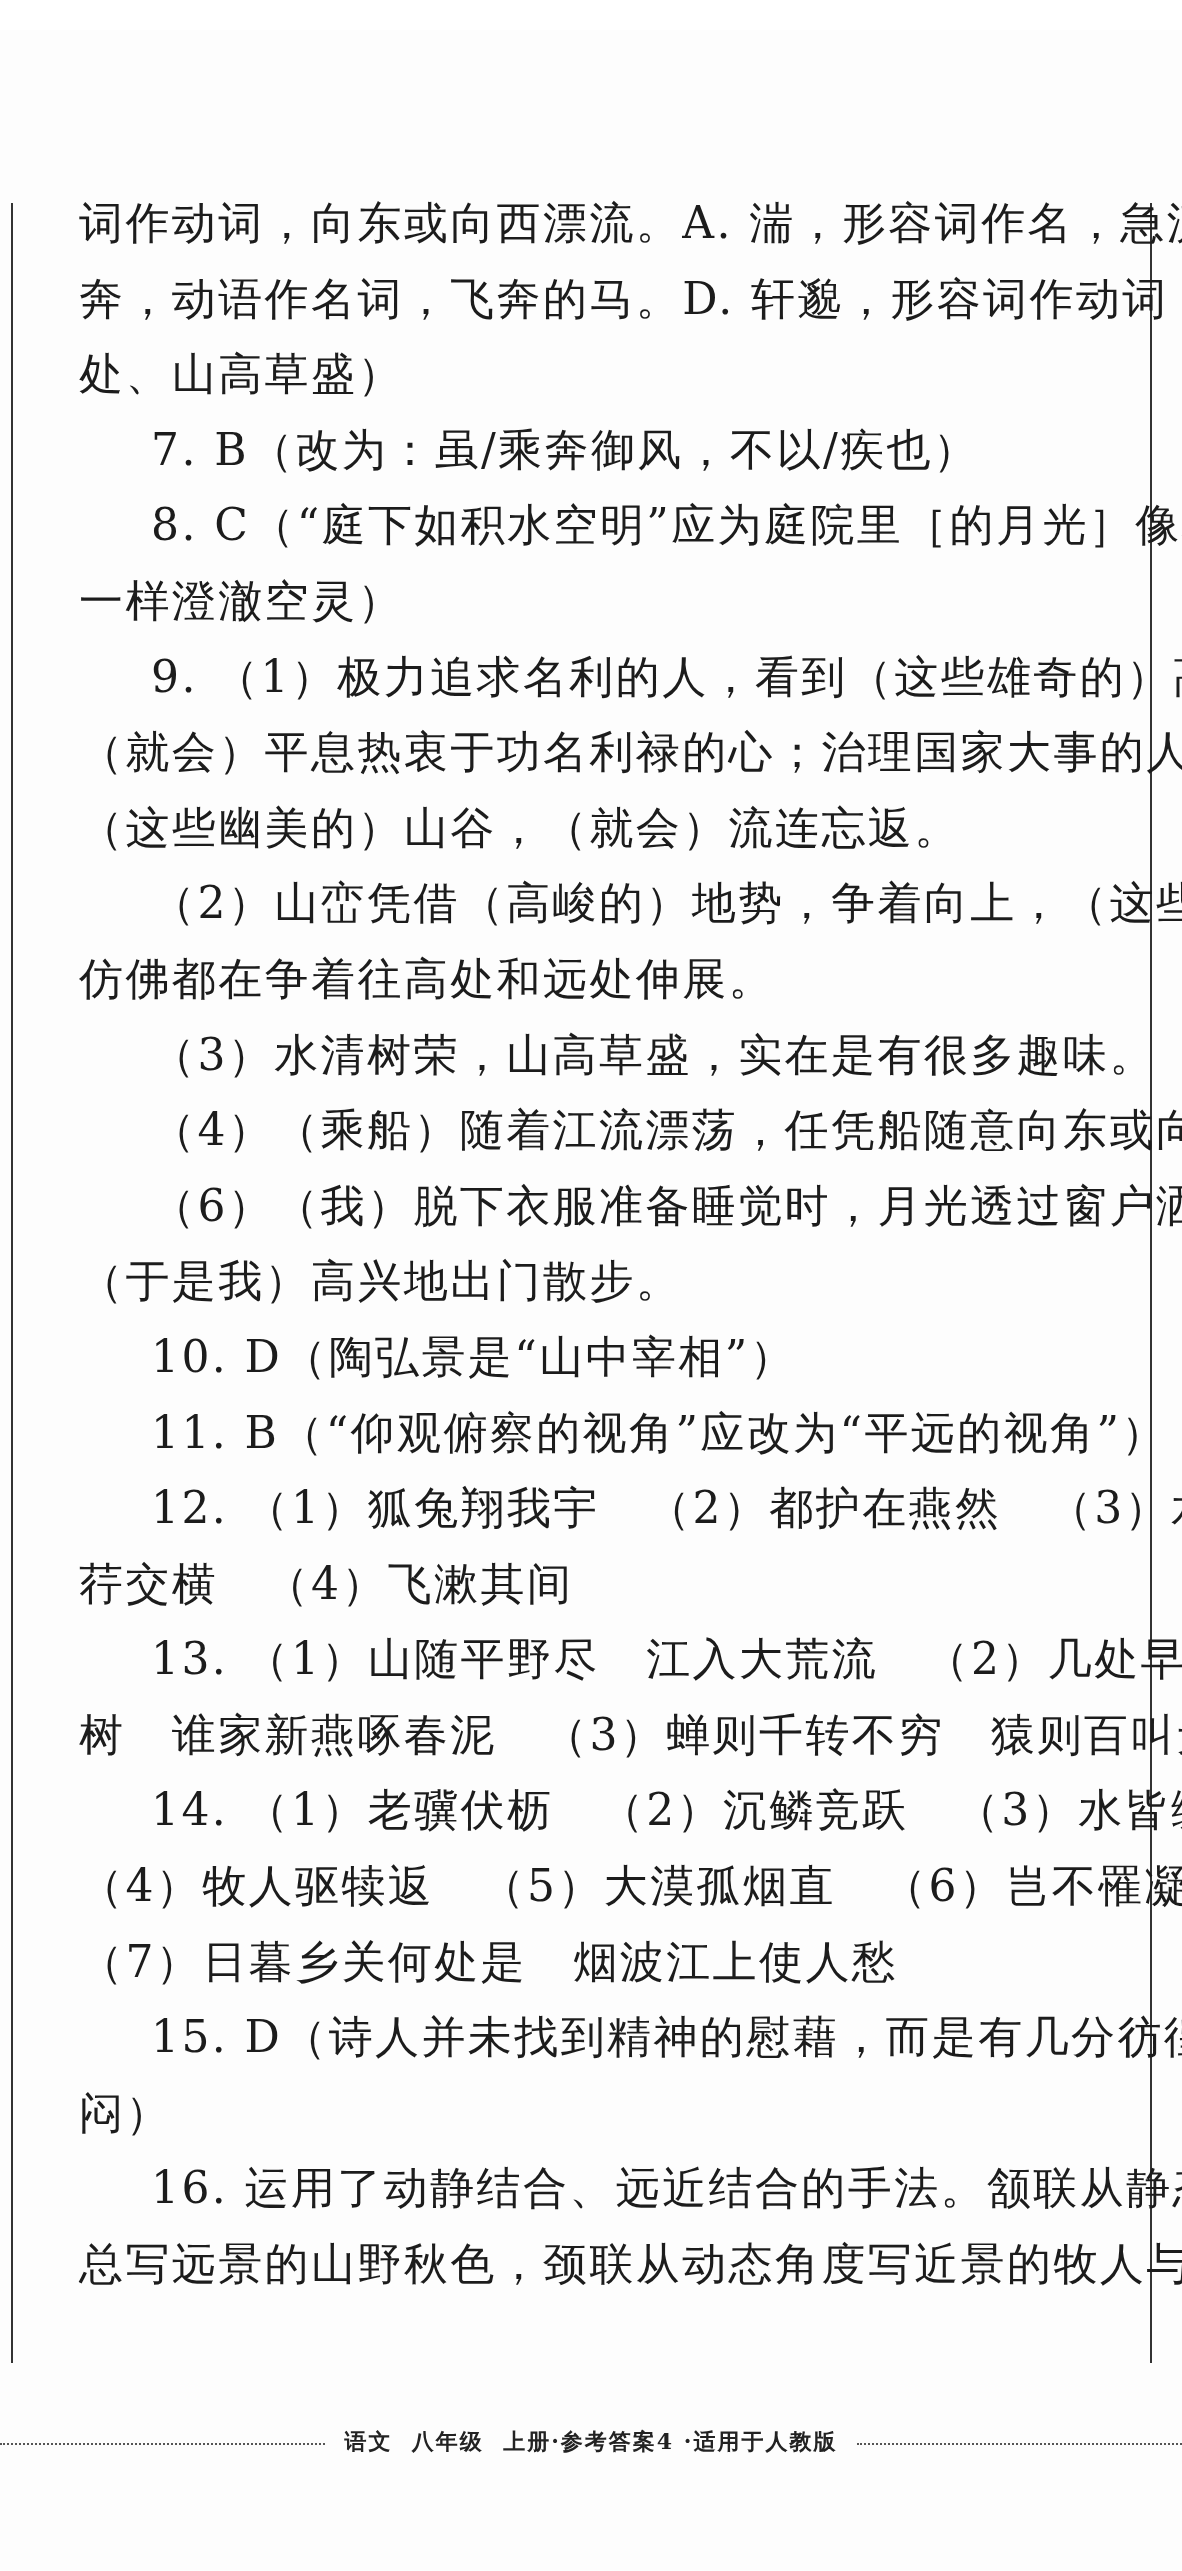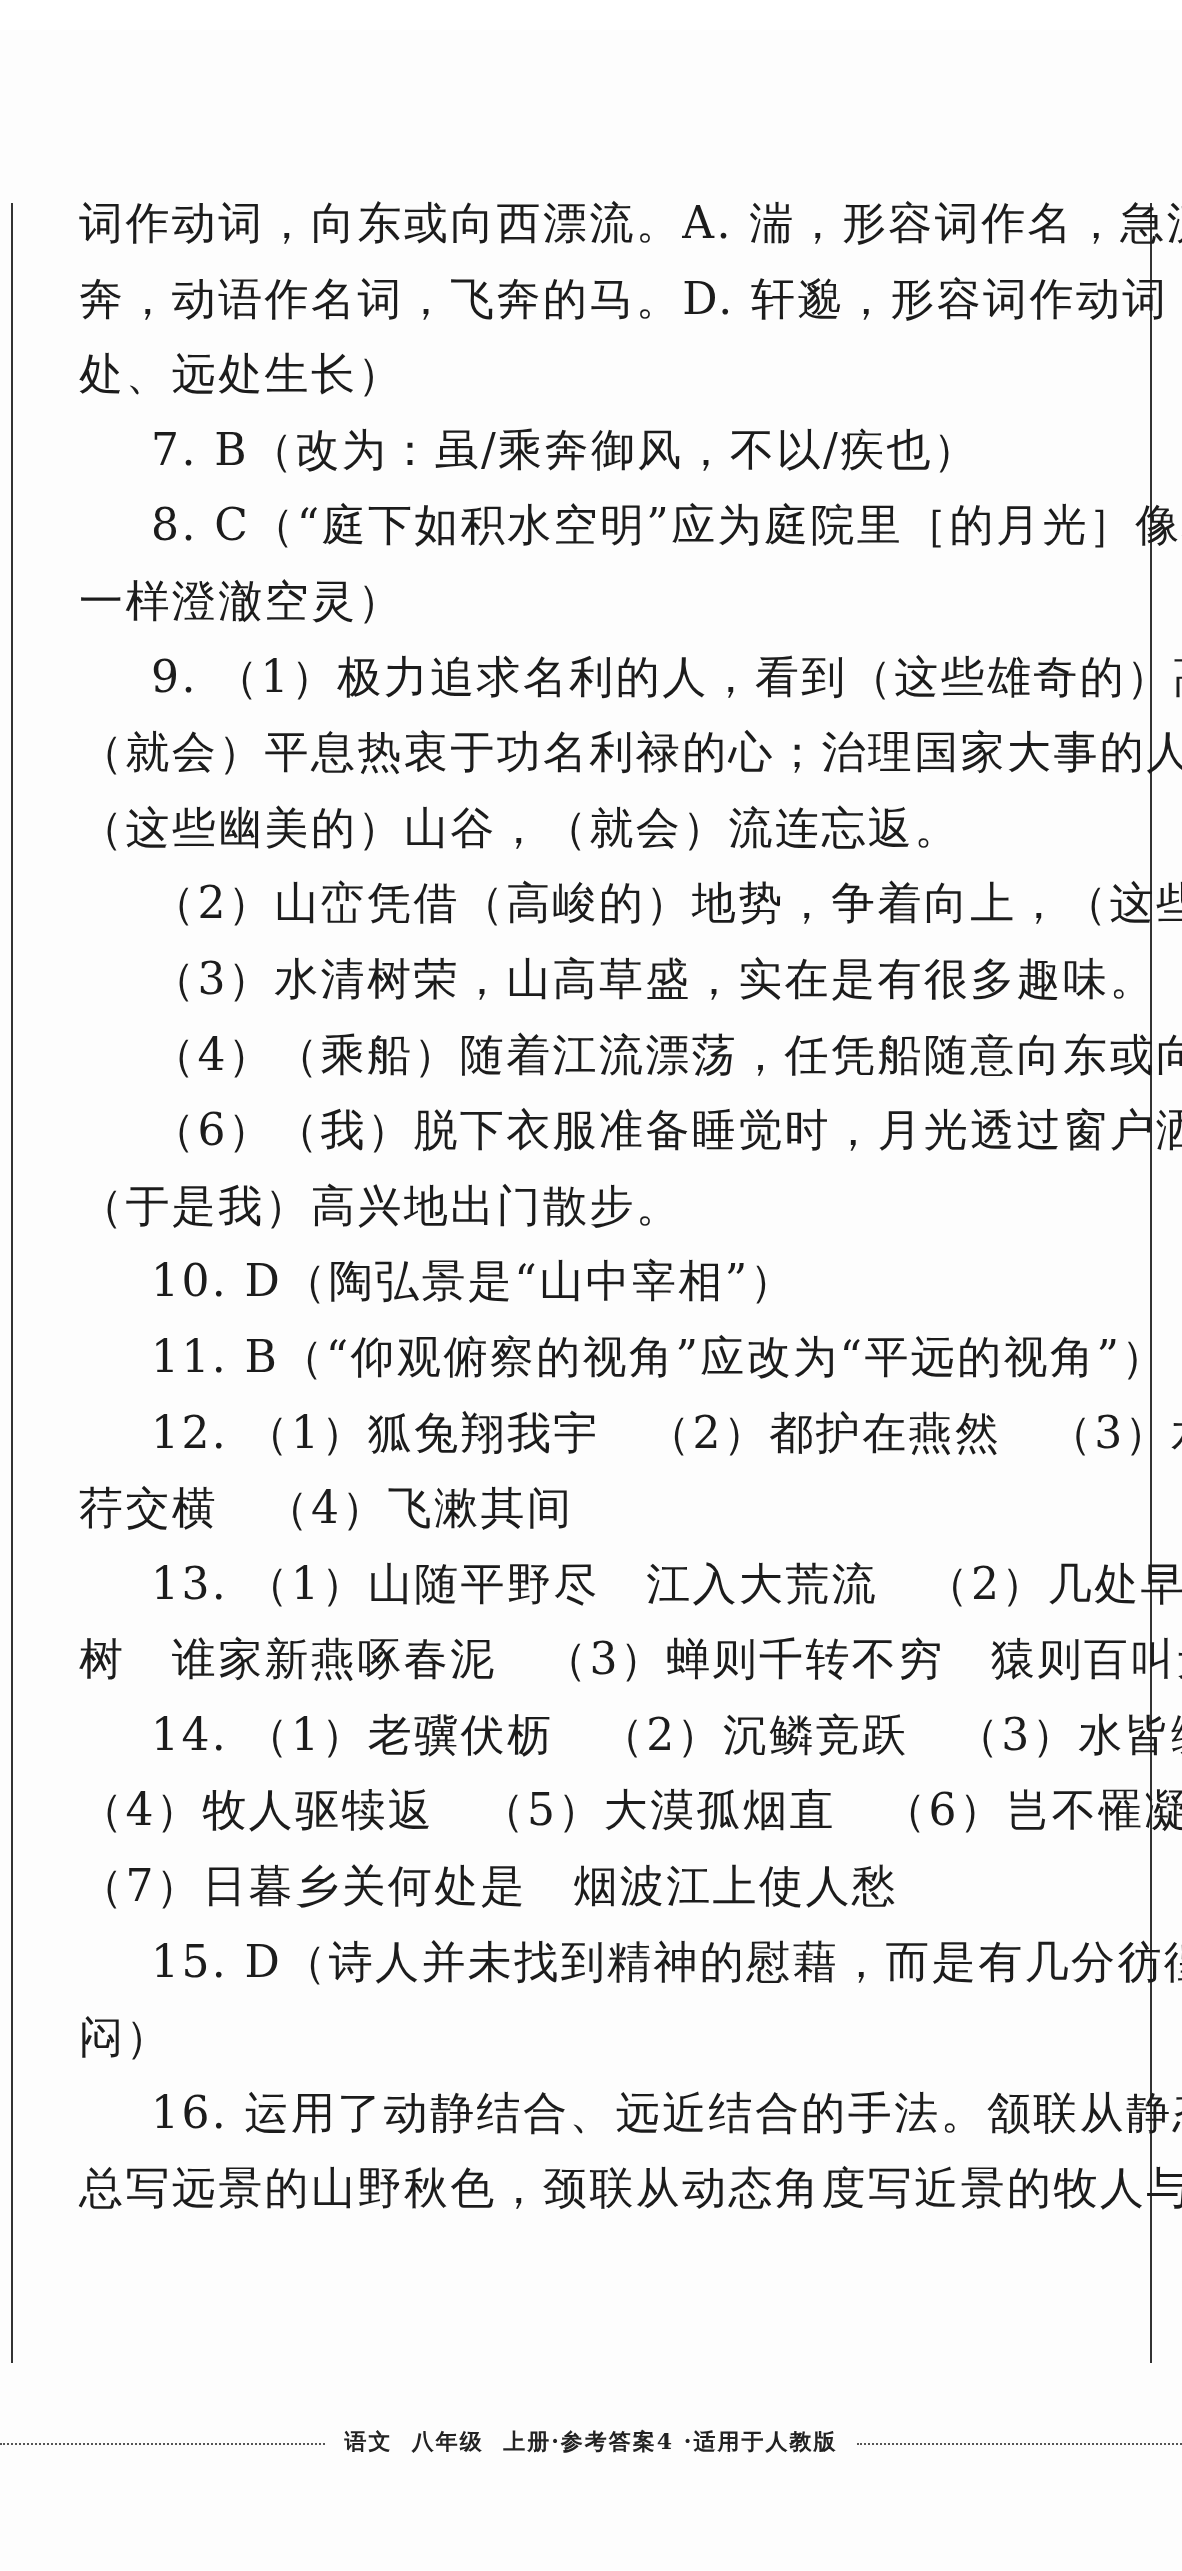--- a/index.html
+++ b/index.html
@@ -60,28 +60,29 @@
 </head>
 <body>
 
 <div class="top-shade"></div>
 <div class="border-left"></div>
 <div class="border-right"></div>
 
 <div class="content">
   <div class="line">词作动词，向东或向西漂流。A. 湍，形容词作名，急流；B.</div>
   <div class="line">奔，动语作名词，飞奔的马。D. 轩邈，形容词作动词，向高</div>
-  <div class="line">处、远处生长）</div>
+  <div class="line">处、山高草盛）</div>
   <div class="line indent">7. B（改为：虽/乘奔御风，不以/疾也）</div>
   <div class="line indent">8. C（“庭下如积水空明”应为庭院里［的月光］像积水</div>
   <div class="line">一样澄澈空灵）</div>
   <div class="line indent">9. （1）极力追求名利的人，看到（这些雄奇的）高峰，</div>
   <div class="line">（就会）平息热衷于功名利禄的心；治理国家大事的人，看到</div>
   <div class="line">（这些幽美的）山谷，（就会）流连忘返。</div>
   <div class="line indent">（2）山峦凭借（高峻的）地势，争着向上，（这些山峦）</div>
+  <div class="line">仿佛都在争着往高处和远处伸展。</div>
   <div class="line indent">（3）水清树荣，山高草盛，实在是有很多趣味。</div>
   <div class="line indent">（4）（乘船）随着江流漂荡，任凭船随意向东或向西漂流。</div>
   <div class="line indent">（6）（我）脱下衣服准备睡觉时，月光透过窗户洒入屋内，</div>
   <div class="line">（于是我）高兴地出门散步。</div>
   <div class="line indent">10. D（陶弘景是“山中宰相”）</div>
   <div class="line indent">11. B（“仰观俯察的视角”应改为“平远的视角”）</div>
   <div class="line indent">12. （1）狐兔翔我宇　（2）都护在燕然　（3）水中藻、</div>
   <div class="line">荇交横　（4）飞漱其间</div>
   <div class="line indent">13. （1）山随平野尽　江入大荒流　（2）几处早莺争暖</div>
   <div class="line">树　谁家新燕啄春泥　（3）蝉则千转不穷　猿则百叫无绝</div>

